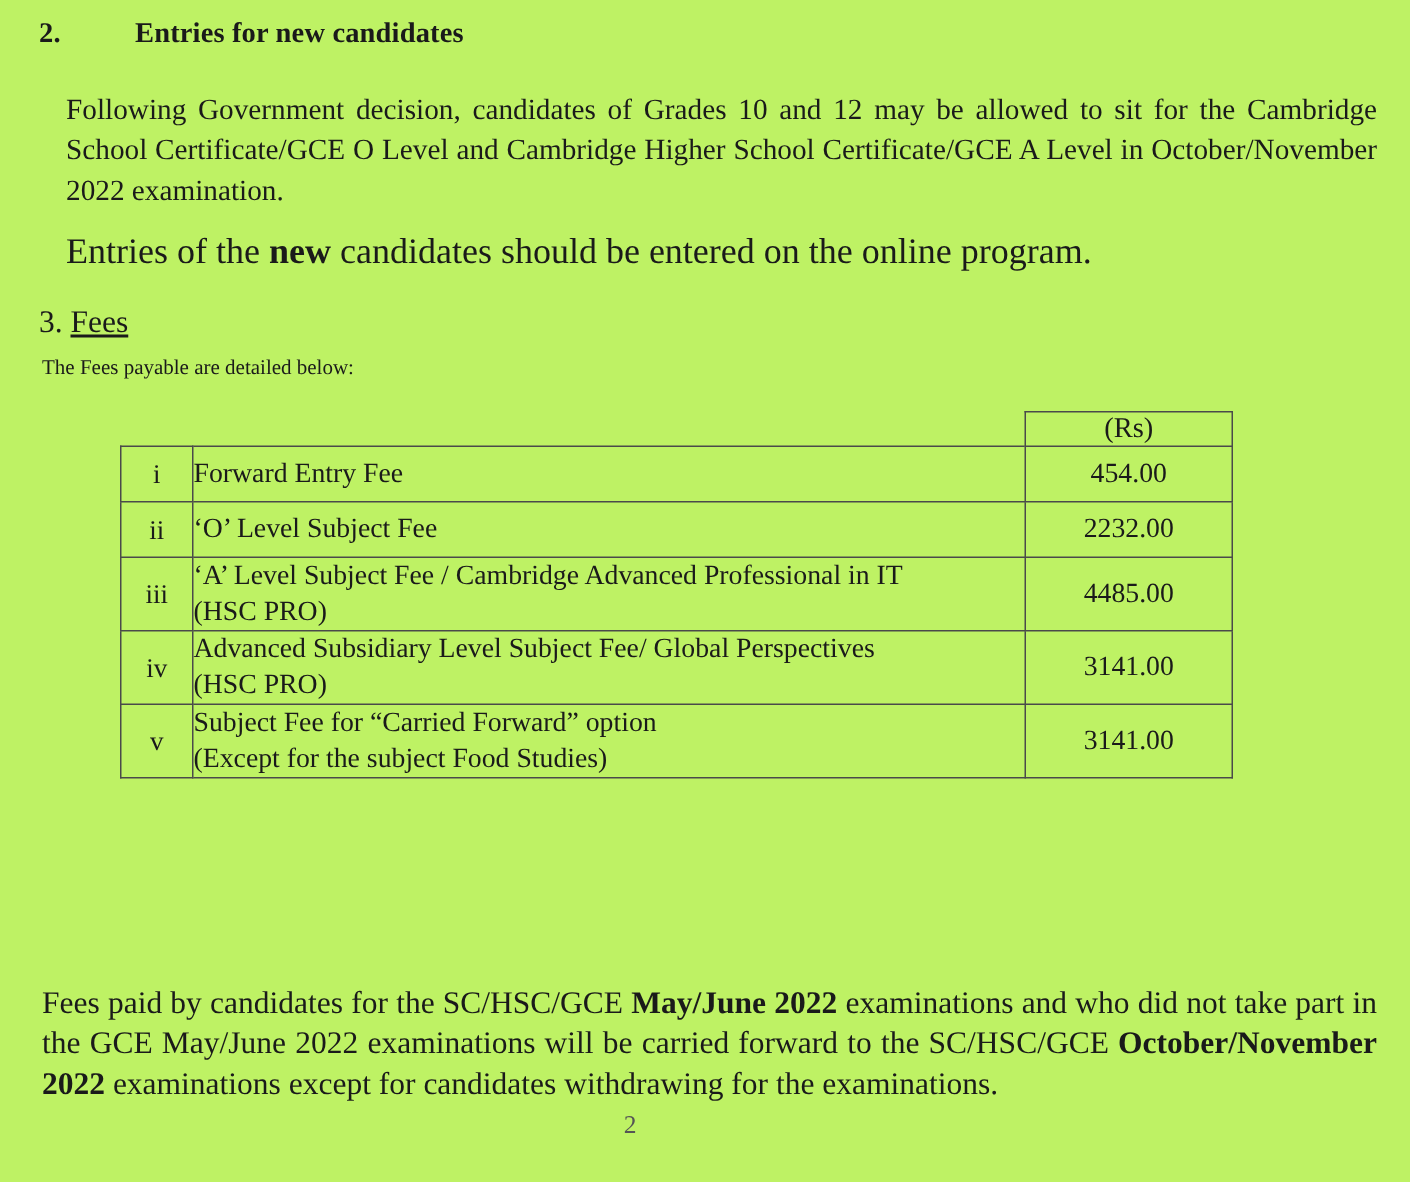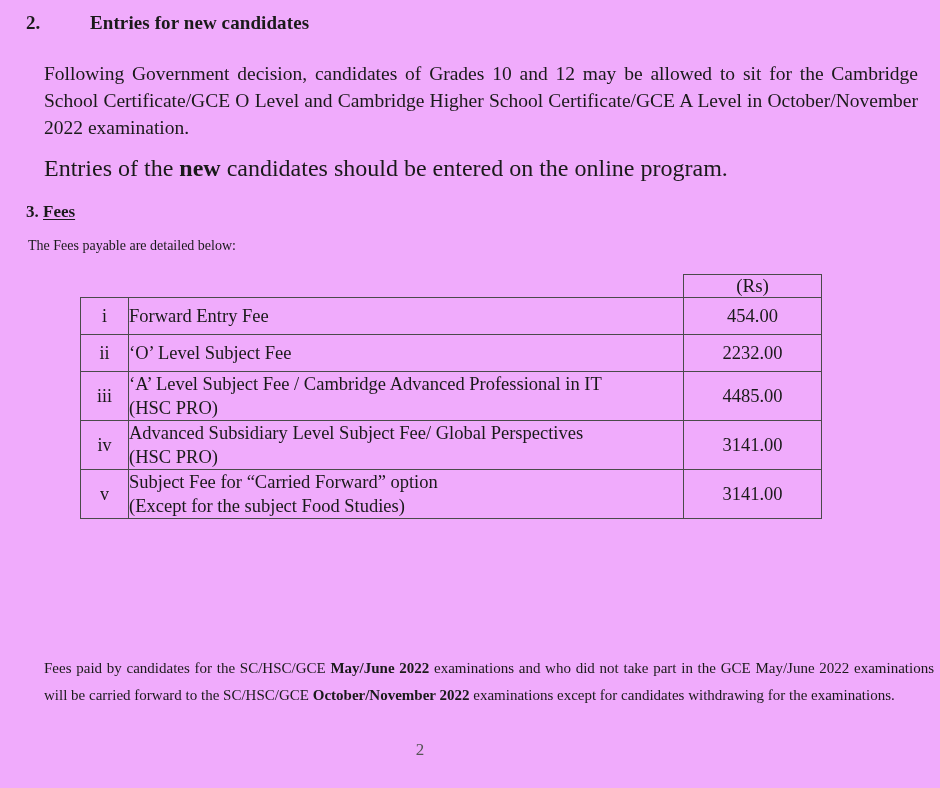--- a/index.html
+++ b/index.html
@@ -13,21 +13,21 @@
     position: relative;
     font-family: "Liberation Serif", "DejaVu Serif", serif;
     color: #1a1a1a;
     overflow: hidden;
   }
   .page {
     position: absolute;
     left: 0; top: 0;
     width: 940px;
     height: 788px;
-    background: #f0abfc;
+    background: #bef264;
   }
 
   
   .sec2-heading {
     position: absolute;
     left: 26px;
     top: 12px;
     width: 500px;
     font-size: 19px;
     font-weight: bold;
@@ -58,22 +58,22 @@
     width: 820px;
     font-size: 24px;
     line-height: 27px;
   }
 
   
   .sec3-heading {
     position: absolute;
     left: 26px;
     top: 202px;
-    font-size: 17px;
-    font-weight: bold;
+    font-size: 21px;
+    font-weight: normal;
   }
   .sec3-heading .u {
     text-decoration: underline;
     text-underline-offset: 2px;
   }
 
   
   .para-lead {
     position: absolute;
     left: 28px;
@@ -144,24 +144,24 @@
   }
   .para-mode .mode-link {
     font-weight: bold;
     text-decoration: underline;
     text-underline-offset: 2px;
   }
 
   
   .para-carried {
     position: absolute;
-    left: 44px;
+    left: 28px;
     top: 655px;
     width: 890px;
-    font-size: 15px;
+    font-size: 21px;
     line-height: 27px;
     text-align: justify;
     text-justify: inter-word;
   }
 
   
   .page-number {
     position: absolute;
     left: 0;
     top: 740px;

